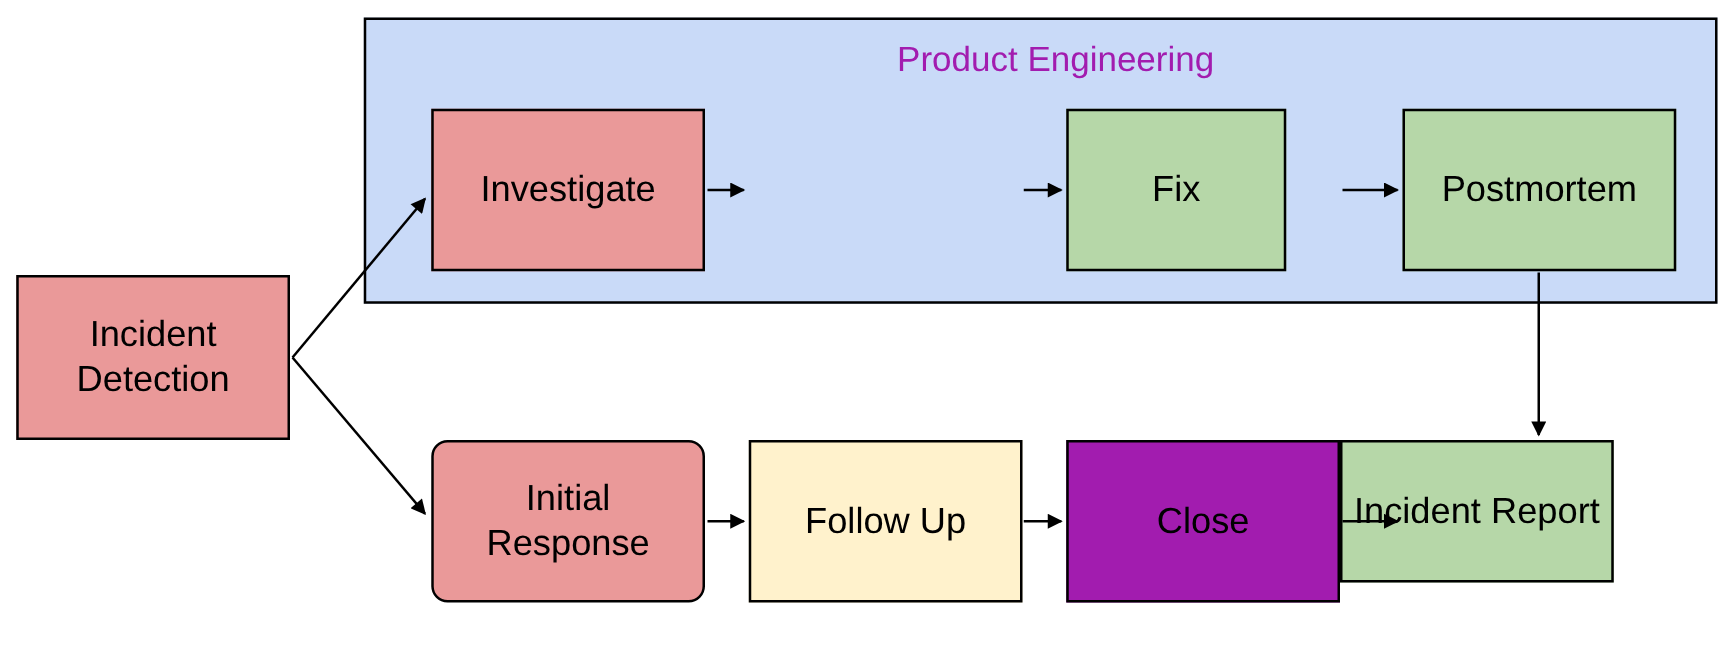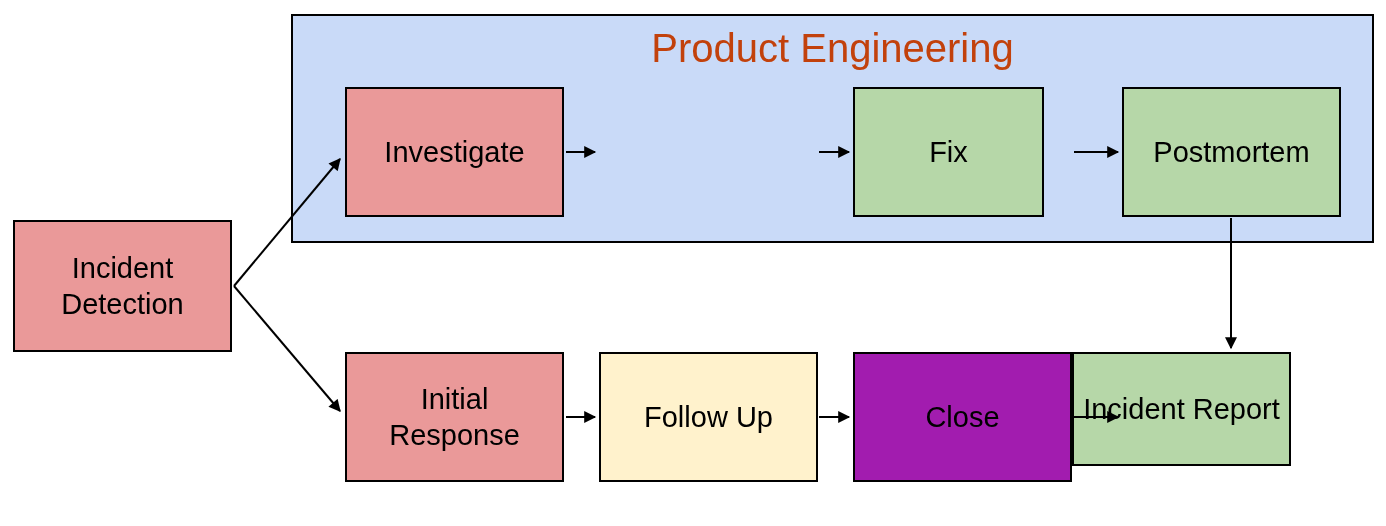--- a/index.html
+++ b/index.html
@@ -16,47 +16,47 @@
     overflow: hidden;
   }
   .lane {
     position: absolute;
     border: 2px solid #000000;
     box-sizing: border-box;
   }
   .lane-title {
     position: absolute;
     top: 14px;
-    left: 0;
+    left: 12px;
     width: 100%;
     text-align: center;
-    font-size: 40px;
+    font-size: 28px;
     line-height: 36px;
-    color: #c2410c;
+    color: #a21caf;
   }
   .node {
     position: absolute;
     border: 2px solid #000000;
     box-sizing: border-box;
     display: flex;
     align-items: center;
     justify-content: center;
     text-align: center;
     font-size: 29px;
     line-height: 36px;
     color: #000000;
     padding: 0 8px;
   }
   .lane-1 { left: 291px; top: 14px;  width: 1083px; height: 229px; }
   .lane-2 { left: 291px; top: 275px; width: 1083px; height: 244px; }
 
   .node-detection        { left: 13px;   top: 220px; width: 219px; height: 132px; }
   .node-investigate      { left: 345px;  top: 87px;  width: 219px; height: 130px; }
   .node-mitigate         { left: 599px;  top: 87px;  width: 219px; height: 130px; }
-  .node-fix              { left: 853px;  top: 87px;  width: 191px; height: 130px; }
+  .node-fix              { left: 853px;  top: 87px;  width: 176px; height: 130px; }
   .node-postmortem       { left: 1122px; top: 87px;  width: 219px; height: 130px; }
   .node-initial-response { left: 345px;  top: 352px; width: 219px; height: 130px; }
   .node-follow-up        { left: 599px;  top: 352px; width: 219px; height: 130px; }
   .node-close            { left: 853px;  top: 352px; width: 219px; height: 130px; }
   .node-incident-report  { left: 1072px; top: 352px; width: 219px; height: 114px; }
 
   .arrow-layer {
     position: absolute;
     left: 0;
     top: 0;
@@ -86,21 +86,21 @@
   <div class="node node-investigate" style="background-color: rgb(234, 153, 153);">
     <span>Investigate</span>
   </div>
   <div class="node node-fix" style="background-color: rgb(182, 215, 168);">
     <span>Fix</span>
   </div>
   <div class="node node-postmortem" style="background-color: rgb(182, 215, 168);">
     <span>Postmortem</span>
   </div>
 
-  <div class="node node-initial-response" style="background-color: rgb(234, 153, 153);">
+  <div class="node node-initial-response" style="background-color: rgb(234, 153, 153); border-radius: 13px;">
     <span>Initial Response</span>
   </div>
   <div class="node node-follow-up" style="background-color: rgb(255, 242, 204);">
     <span>Follow Up</span>
   </div>
   <div class="node node-close" style="background-color: #a21caf;">
     <span>Close</span>
   </div>
   <div class="node node-incident-report" style="background-color: rgb(182, 215, 168);">
     <span>Incident Report</span>

